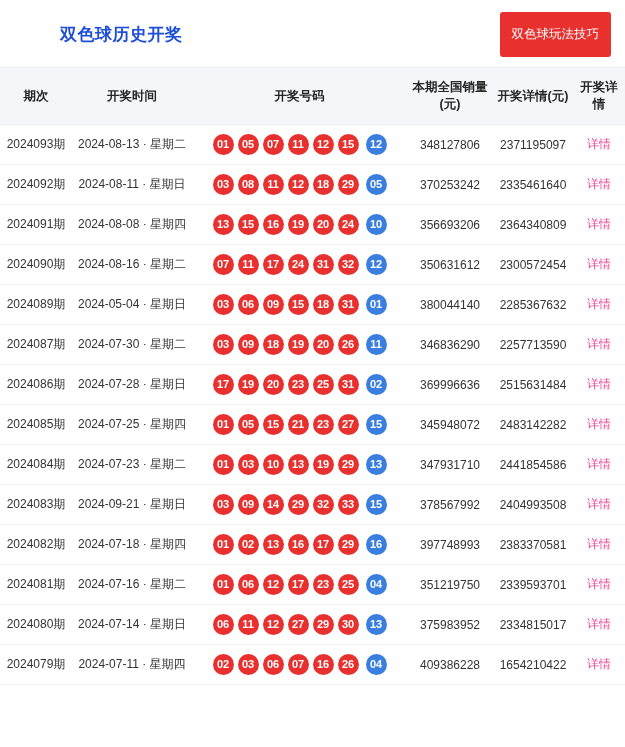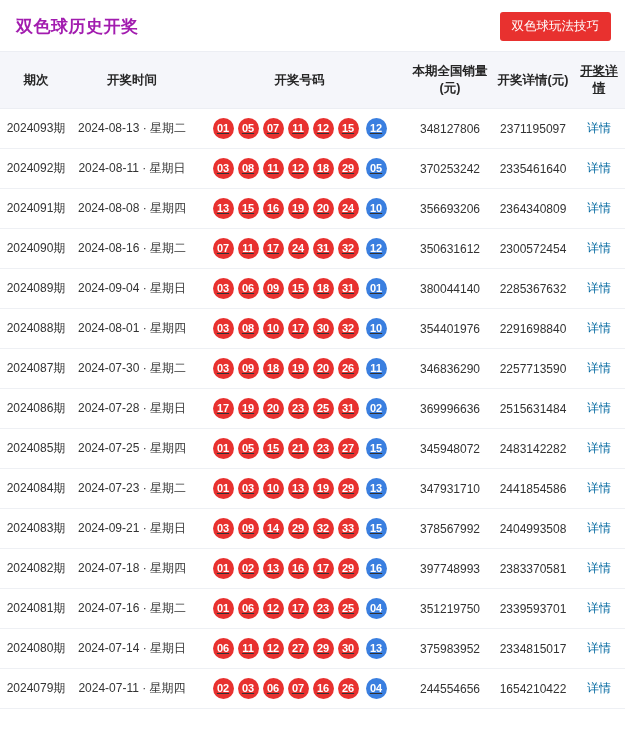--- a/index.html
+++ b/index.html
@@ -17,32 +17,33 @@
   }
   .header {
     display: flex;
     align-items: center;
     justify-content: space-between;
     padding: 12px 14px 10px 16px;
   }
   .title {
     font-size: 17px;
     font-weight: bold;
-    color: #a21caf;
+    color: #1d4ed8;
     letter-spacing: 0.5px;
+    margin-left: 44px;
   }
   .header-buttons {
     display: flex;
     gap: 10px;
   }
   .btn {
     background: #e8312f;
     color: #ffffff;
     font-size: 12.5px;
-    padding: 6px 12px;
+    padding: 14px 12px;
     border-radius: 3px;
     border: none;
     cursor: pointer;
     white-space: nowrap;
     font-family: "Liberation Sans", sans-serif;
   }
   table.lottery {
     width: 100%;
     border-collapse: collapse;
     table-layout: fixed;
@@ -55,44 +56,43 @@
     padding: 11px 4px;
     text-align: center;
     border-top: 1px solid #eceef3;
     border-bottom: 1px solid #eceef3;
   }
   .col-issue { width: 72px; margin-left: 16px; }
   .col-date { width: 120px; }
   .col-numbers { width: 215px; }
   .col-sales { width: 86px; }
   .col-pool { width: 80px; }
-  .col-detail { width: 52px; text-decoration: underline; }
+  .col-detail { width: 52px; }
   table.lottery tbody td {
     font-size: 12px;
     padding: 9px 4px;
     text-align: center;
     border-bottom: 1px solid #eef0f4;
     color: #333;
     vertical-align: middle;
   }
   .issue-cell { color: #3a3a3a; font-size: 12px; }
   .date-cell { color: #9aa0aa; font-size: 11.5px; }
   .sales-cell, .pool-cell { color: #3a3a3a; font-size: 12px; }
   .detail-link {
-    color: #0369a1;
+    color: #ec4899;
     font-size: 12px;
     text-decoration: none;
     cursor: pointer;
   }
   .balls {
     display: flex;
     align-items: center;
     justify-content: center;
     gap: 4px;
-    text-decoration: underline;
   }
   .ball {
     width: 21px;
     height: 21px;
     border-radius: 50%;
     color: #ffffff;
     font-size: 11px;
     font-weight: bold;
     display: inline-flex;
     align-items: center;
@@ -194,52 +194,34 @@
               <span class="ball red">32</span>
               <span class="ball blue">12</span>
             </div>
           </td>
           <td class="sales-cell">350631612</td>
           <td class="pool-cell">2300572454</td>
           <td><a class="detail-link">详情</a></td>
         </tr>
         <tr>
           <td class="issue-cell">2024089期</td>
-          <td class="date-cell">2024-09-04 · 星期日</td>
+          <td class="date-cell">2024-05-04 · 星期日</td>
           <td>
             <div class="balls">
               <span class="ball red">03</span>
               <span class="ball red">06</span>
               <span class="ball red">09</span>
               <span class="ball red">15</span>
               <span class="ball red">18</span>
               <span class="ball red">31</span>
               <span class="ball blue">01</span>
             </div>
           </td>
           <td class="sales-cell">380044140</td>
           <td class="pool-cell">2285367632</td>
-          <td><a class="detail-link">详情</a></td>
-        </tr>
-        <tr>
-          <td class="issue-cell">2024088期</td>
-          <td class="date-cell">2024-08-01 · 星期四</td>
-          <td>
-            <div class="balls">
-              <span class="ball red">03</span>
-              <span class="ball red">08</span>
-              <span class="ball red">10</span>
-              <span class="ball red">17</span>
-              <span class="ball red">30</span>
-              <span class="ball red">32</span>
-              <span class="ball blue">10</span>
-            </div>
-          </td>
-          <td class="sales-cell">354401976</td>
-          <td class="pool-cell">2291698840</td>
           <td><a class="detail-link">详情</a></td>
         </tr>
         <tr>
           <td class="issue-cell">2024087期</td>
           <td class="date-cell">2024-07-30 · 星期二</td>
           <td>
             <div class="balls">
               <span class="ball red">03</span>
               <span class="ball red">09</span>
               <span class="ball red">18</span>
@@ -386,20 +368,20 @@
             <div class="balls">
               <span class="ball red">02</span>
               <span class="ball red">03</span>
               <span class="ball red">06</span>
               <span class="ball red">07</span>
               <span class="ball red">16</span>
               <span class="ball red">26</span>
               <span class="ball blue">04</span>
             </div>
           </td>
-          <td class="sales-cell">244554656</td>
+          <td class="sales-cell">409386228</td>
           <td class="pool-cell">1654210422</td>
           <td><a class="detail-link">详情</a></td>
         </tr>
       </tbody>
   </table>
 
 </div>
 
 </body></html>

